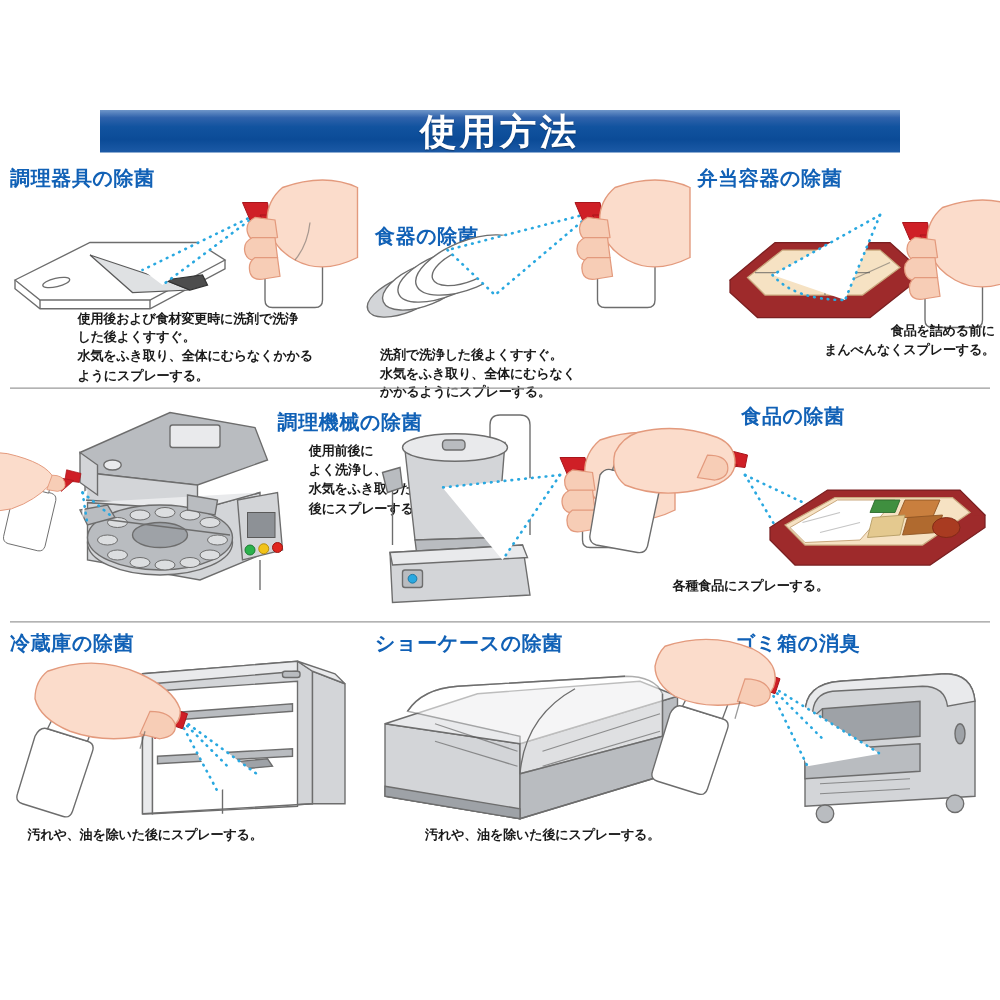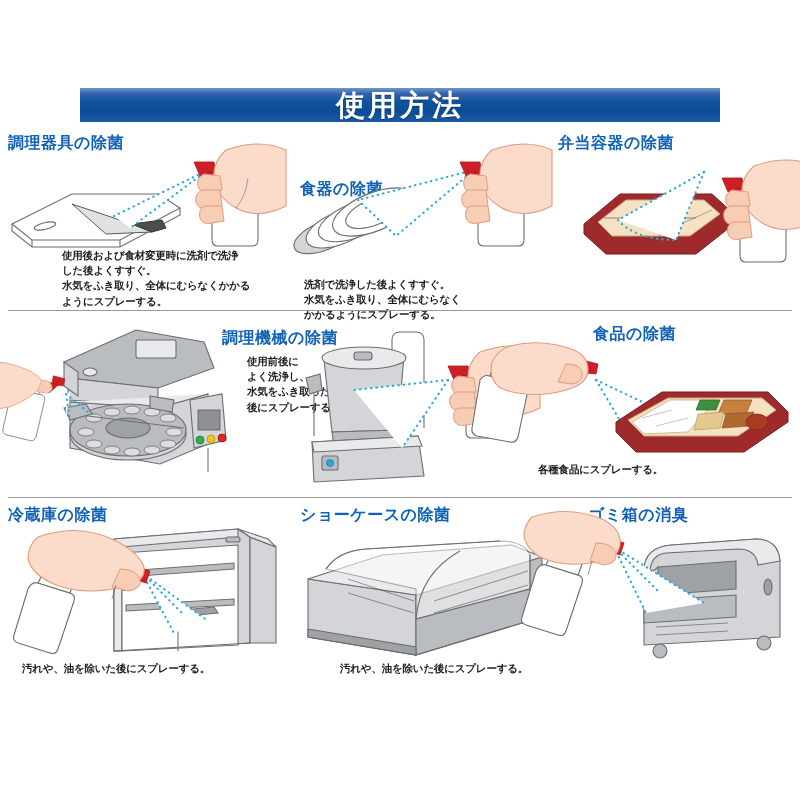--- a/index.html
+++ b/index.html
@@ -177,20 +177,22 @@
           <path class="wht" d="M62 46 L62 52 L92 52 L92 40 L72 40 Z"></path>
           <path class="red" d="M42 28 L62 28 L64 40 L48 42 Z"></path>
           <path class="red" d="M56 38 L76 38 L66 54 Z"></path>
           <path class="skin" d="M74 16 Q108 4 134 16 L134 72 Q106 86 84 74 Q66 64 62 46 Q60 28 74 16 Z"></path>
           <path class="skin2" d="M52 40 Q44 44 46 52 Q48 60 58 58 L70 56 L68 42 Z"></path>
           <path class="skin2" d="M50 56 Q42 60 44 68 Q46 76 56 74 L70 72 L68 56 Z"></path>
           <path class="skin2" d="M52 72 Q46 76 48 84 Q50 91 60 89 L72 87 L70 72 Z"></path>
         </g>
       </svg>
 
+      <div class="caption" style="position:absolute; left:52px; top:128px; width:210px;">食品を詰める前に
+まんべんなくスプレーする。</div>
     </div>
   </div>
 
   <div class="divider" id="div1"></div>
 
   <div class="row" id="row2">
 
     <div class="cell" style="left:0px; top:0px; width:470px; height:185px;">
 
       <div class="cell-title" style="position:absolute; left:222px; top:18px;">調理機械の除菌</div>

